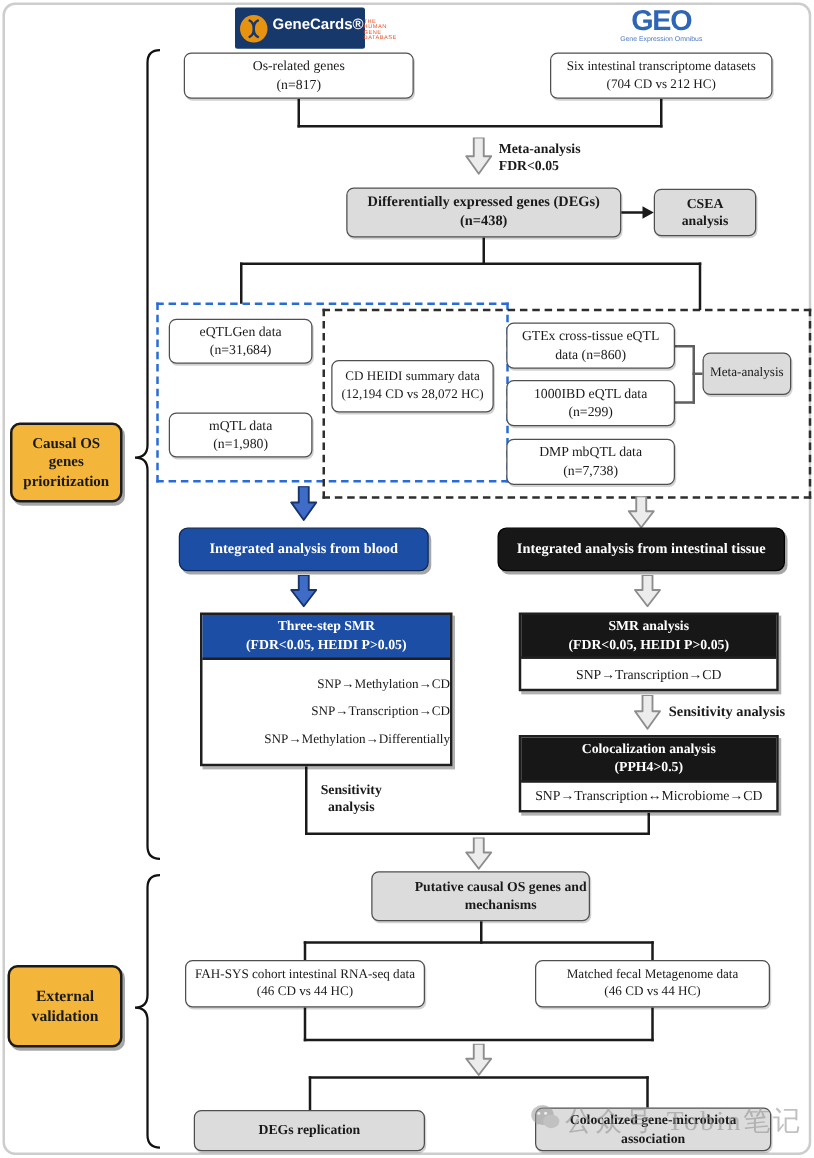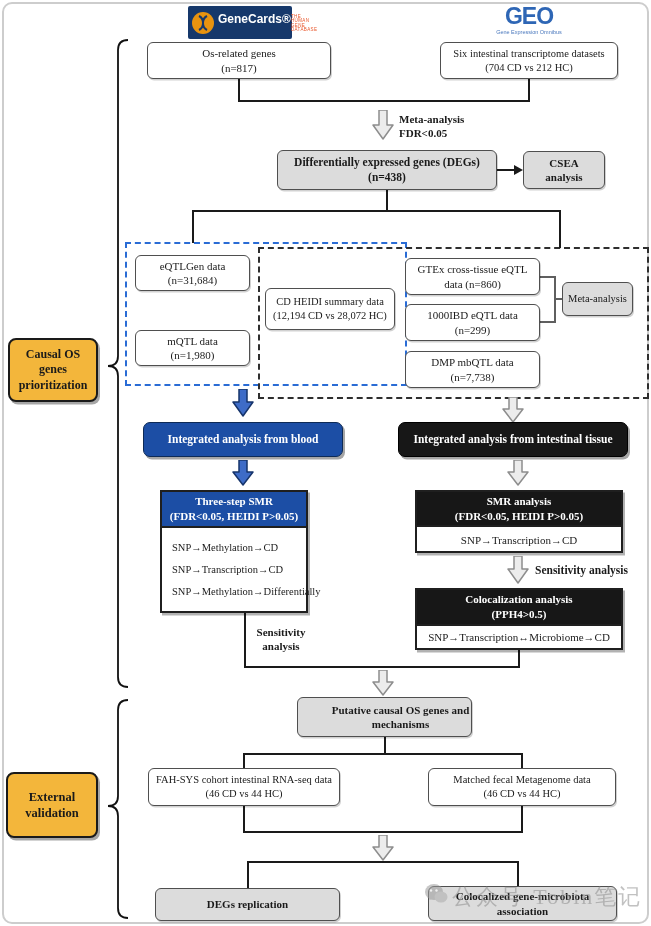--- a/index.html
+++ b/index.html
@@ -20,21 +20,21 @@
           box-shadow:2px 2.5px 0 rgba(0,0,0,0.35);}
   .dark-blue{background:#1c4ea5;border:1.5px solid #0d2a56;color:#fff;font-weight:bold;border-radius:7px;
           font-size:11.5px;box-shadow:2px 2.5px 0 rgba(0,0,0,0.35);}
   .dark{background:#171717;border:1.5px solid #000;color:#fff;font-weight:bold;border-radius:7px;
           font-size:11.5px;box-shadow:2px 2.5px 0 rgba(0,0,0,0.35);}
   .compound{position:absolute;box-sizing:border-box;border:2px solid #1f1f1f;background:#fff;z-index:2;
           box-shadow:2px 2.5px 0 rgba(0,0,0,0.3);}
   .compound .hd{display:flex;flex-direction:column;justify-content:center;align-items:center;color:#fff;
           font-weight:bold;font-size:11px;line-height:1.35;border-bottom:2px solid #1f1f1f;box-sizing:border-box;}
   .hd-blue{background:#1c4ea5;} .hd-black{background:#171717;}
-  .rows{padding:9px 0 4px 10px;text-align:left;font-size:10.5px;line-height:22px;}
+  .rows{padding:9px 0 4px 10px;text-align:right;font-size:10.5px;line-height:22px;}
   .bd1{display:flex;justify-content:center;align-items:center;height:26px;font-size:11px;}
   .dashed-blue{position:absolute;border:2px dashed #2a6cd5;z-index:0;}
   .dashed-black{position:absolute;border:2px dashed #2e2e2e;z-index:0;}
   .arrow{position:absolute;z-index:2;}
   .lbl{position:absolute;font-weight:bold;font-size:11px;line-height:14px;z-index:3;}
   .tri-right{position:absolute;width:0;height:0;border-top:5px solid transparent;border-bottom:5px solid transparent;
           border-left:9px solid #1a1a1a;z-index:2;}
   
   .gc-logo{position:absolute;left:188px;top:6px;width:104px;height:33px;background:#16386b;border-radius:2px;
           display:flex;align-items:center;padding:0 4px;box-sizing:border-box;z-index:2;}
@@ -172,21 +172,21 @@
     <svg width="22" height="26" viewBox="0 0 22 26">
         <polygon points="7,0 15,0 15,12 21,12 11,25 1,12 7,12" fill="#3e6cc7" stroke="#16346b" stroke-width="1.5" stroke-linejoin="round"></polygon>
       </svg>
   </div>
   <div class="arrow" style="left:507px;top:460px;">
     <svg width="22" height="26" viewBox="0 0 22 26">
         <polygon points="7,0 15,0 15,12 21,12 11,25 1,12 7,12" fill="#ececec" stroke="#8d8d8d" stroke-width="1.5" stroke-linejoin="round"></polygon>
       </svg>
   </div>
 
-  <div class="compound" style="left:160px;top:490px;width:148px;height:123px;">
+  <div class="compound" style="left:160px;top:490px;width:202px;height:123px;">
     <div class="hd hd-blue" style="height:36px;">
       <div>Three-step SMR</div>
       <div>(FDR&lt;0.05, HEIDI P&gt;0.05)</div>
     </div>
     <div class="rows">
       <div>SNP→Methylation→CD</div>
       <div>SNP→Transcription→CD</div>
       <div>SNP→Methylation→Differentially</div>
     </div>
   </div>

